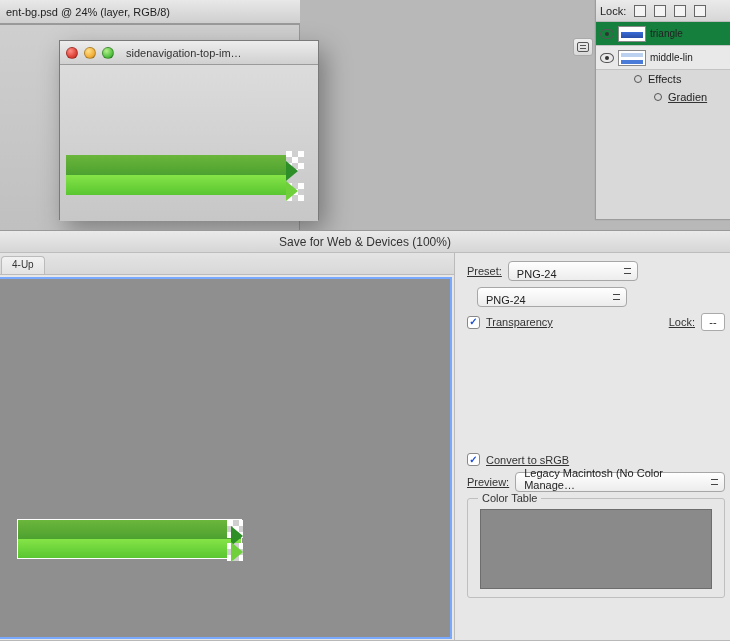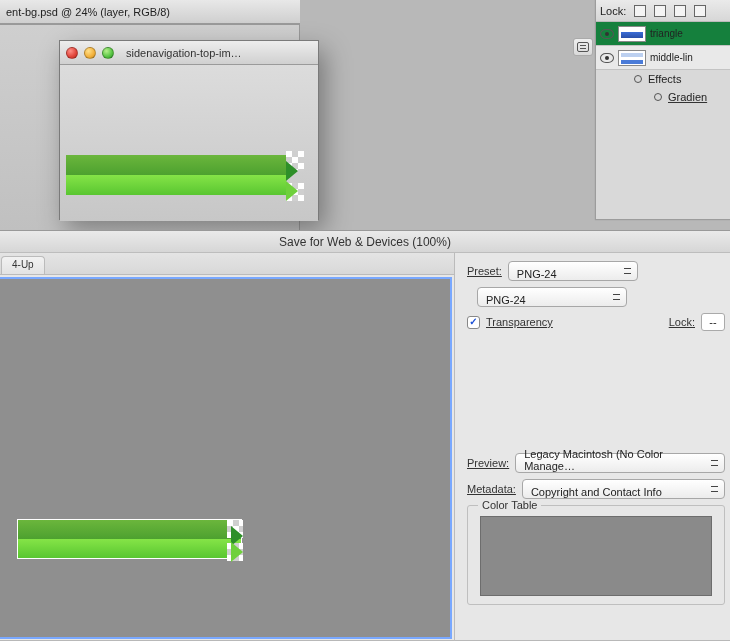--- a/index.html
+++ b/index.html
@@ -248,34 +248,32 @@
         <span class="spacer"></span>
         <span class="label">Lock:</span>
         <span class="matte-box">
           <span>--</span>
         </span>
       </div>
 
 
       <div style="height:110px;"></div>
 
+      <div class="row">
+        <span class="cb checked"></span>
+        <span class="label">Convert to sRGB</span>
+      </div>
 
       <div class="row">
         <span class="label">Preview:</span>
         <span class="select" style="flex:1;">
           <span>Legacy Macintosh (No Color Manage…</span>
         </span>
       </div>
 
-      <div class="row">
-        <span class="label">Metadata:</span>
-        <span class="select" style="flex:1;">
-          <span>Copyright and Contact Info</span>
-        </span>
-      </div>
 
       <div class="fieldset">
         <div class="legend">Color Table</div>
         <div class="ctbox"></div>
       </div>
     </div>
   </div>
 </div>
 
 </body></html>

